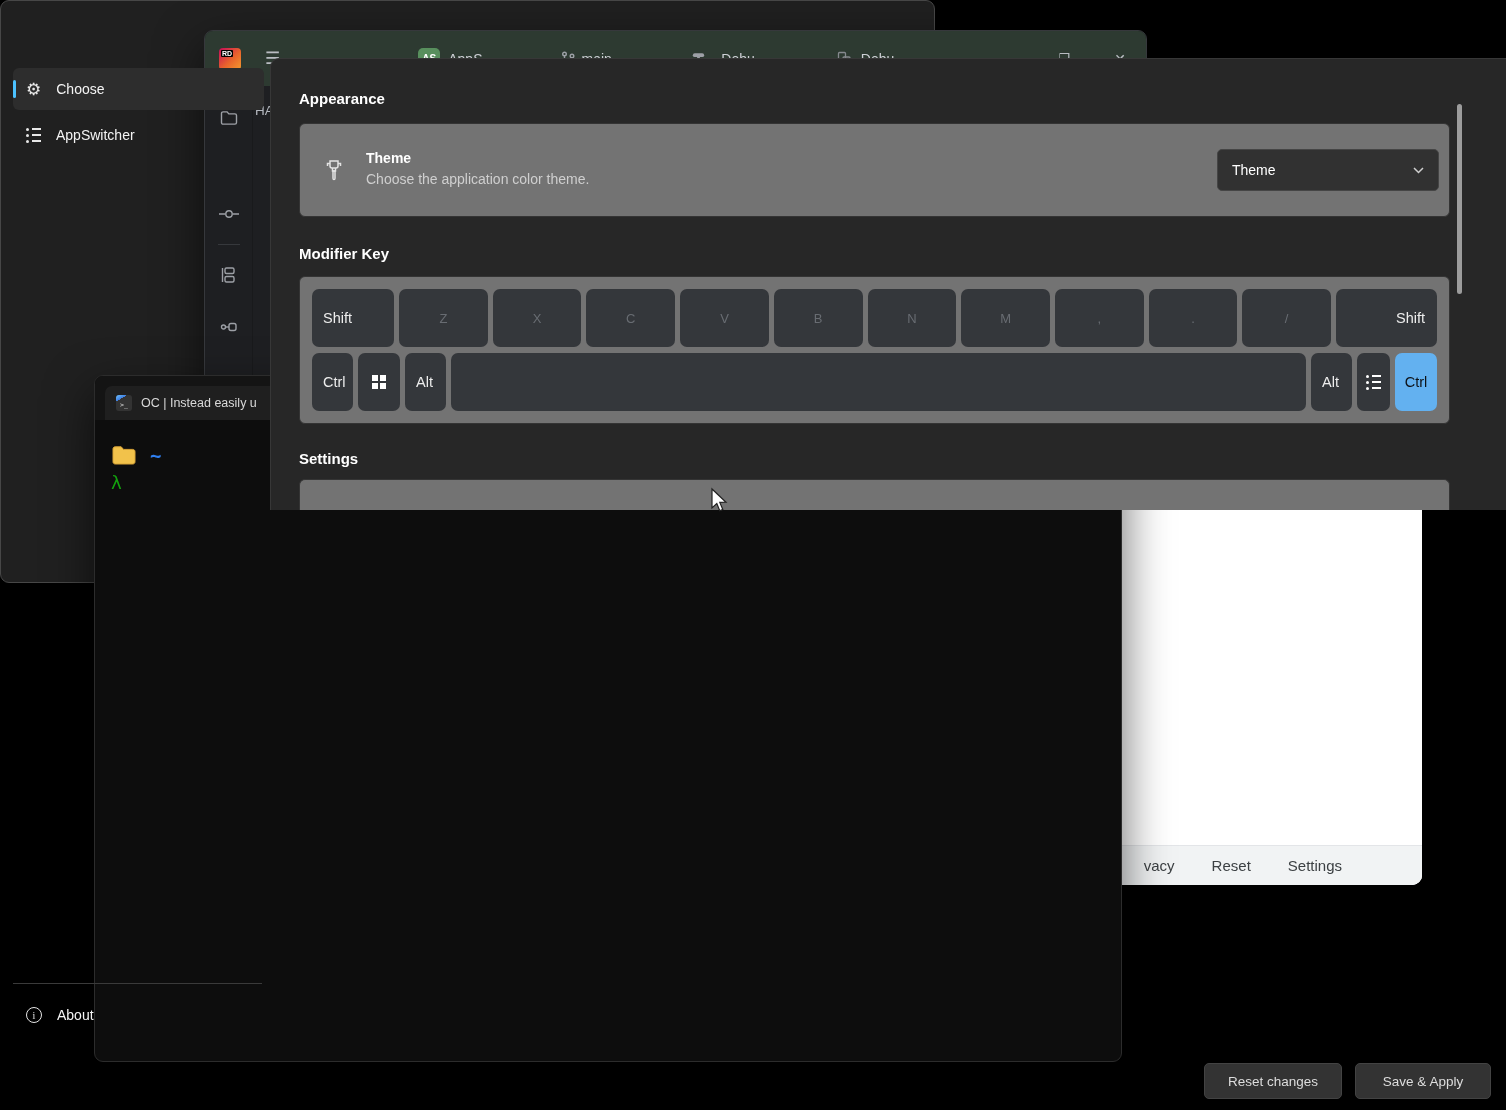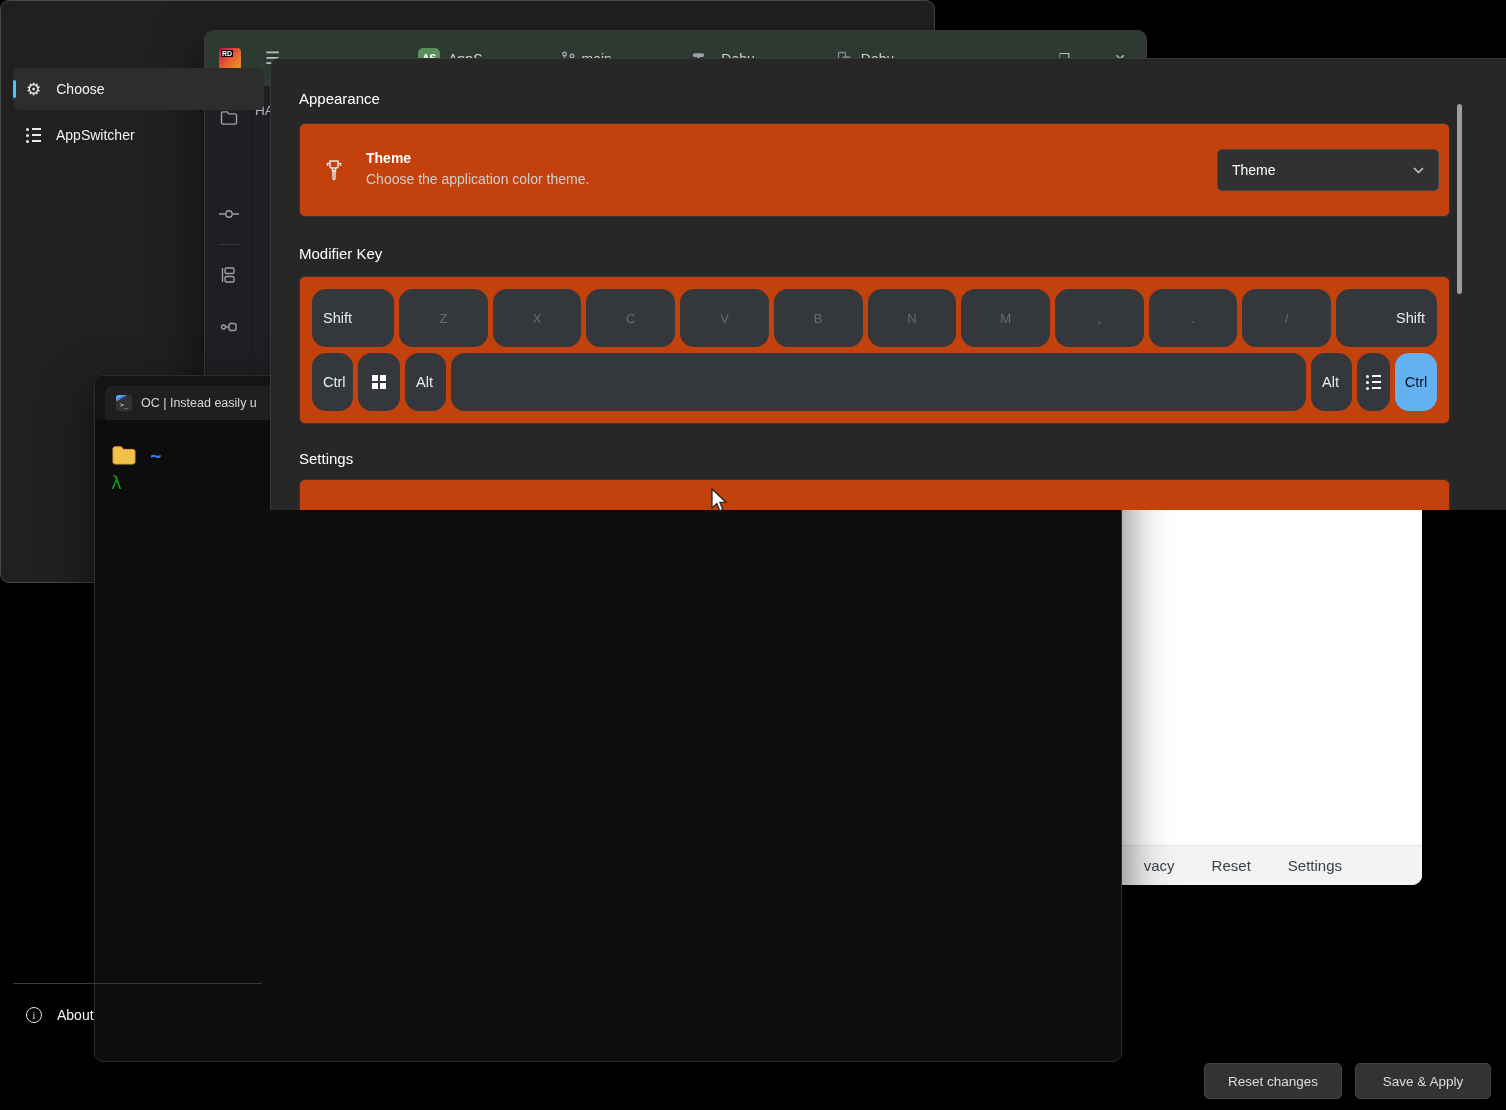--- a/index.html
+++ b/index.html
@@ -88,30 +88,30 @@
   .nav-item.active{background:#2d2d2d}
   .nav-item.active::before{content:"";position:absolute;left:0;top:12px;width:3px;height:18px;border-radius:2px;background:#4cc2ff}
   .gear{font-size:17px;color:#e8e8e8}
   .list-icon{display:flex;flex-direction:column;gap:3px;color:#e8e8e8}
   .list-icon i{display:flex;align-items:center;gap:3px}
   .list-icon i::before{content:"";width:3px;height:3px;border-radius:50%;background:currentColor}
   .list-icon i::after{content:"";width:9px;height:1.6px;background:currentColor}
   .about-wrap{position:absolute;left:13px;right:8px;bottom:74px;border-top:1px solid #3a3a3a;padding-top:10px}
   .info-icn{width:16px;height:16px;border-radius:50%;border:1.4px solid #e4e4e4;color:#e4e4e4;font-size:10px;display:flex;align-items:center;justify-content:center;font-family:"Liberation Serif",serif}
   .dlg-panel{position:absolute;left:270px;top:58px;right:0;height:452px;background:#272727;border-top-left-radius:9px;border-top:1px solid #373737;border-left:1px solid #373737;padding:31px 56px 0 28px;overflow:hidden}
-  .sec-h{font-size:15px;font-weight:normal;color:#fff}
-  .card{background:#c2410c;border:1px solid #343434;border-radius:6px}
+  .sec-h{font-size:15px;font-weight:bold;color:#fff}
+  .card{background:#737373;border:1px solid #343434;border-radius:6px}
   .theme-card{margin-top:16px;height:94px;display:flex;align-items:center;padding:0 10px 0 22px;gap:20px}
   .theme-txt .t{font-size:14px;font-weight:bold}
   .theme-txt .d{font-size:14px;color:#cfcfcf;width:255px;line-height:1.55;margin-top:3px}
   .dropdown{margin-left:auto;width:222px;height:42px;background:#313131;border:1px solid #454545;border-radius:5px;display:flex;align-items:center;padding:0 14px;font-size:14px}
   .dropdown svg{margin-left:auto}
   .kb-card{margin-top:14px;padding:12px;display:flex;flex-direction:column;gap:6px}
   .kb-row{display:flex;gap:5px}
-  .key{background:#34373b;border-radius:14px;height:58px;display:flex;align-items:center;justify-content:center;color:#ededed;font-size:14.5px;flex:none}
+  .key{background:#34373b;border-radius:7px;height:58px;display:flex;align-items:center;justify-content:center;color:#ededed;font-size:14.5px;flex:none}
   .key.letter{flex:1;color:#686c72;font-size:13px}
   .key.mod-l{justify-content:flex-start;padding-left:11px}
   .key.mod-r{justify-content:flex-end;padding-right:12px}
   .key.sel{background:#63b1f0;color:#0d1116;justify-content:center;padding:0}
   .key.space{flex:1}
   .win-logo{display:grid;grid-template-columns:6px 6px;grid-template-rows:6px 6px;gap:1.5px}
   .win-logo i{background:#fff}
   .bhv-card{margin-top:12px;height:40px;border-radius:6px 6px 0 0;border-bottom:none}
   .scrollthumb{position:absolute;right:44px;top:45px;width:5px;height:190px;border-radius:3px;background:#9c9c9c}
   .dlg-footer{position:absolute;right:15px;bottom:11px;display:flex;gap:13px}

